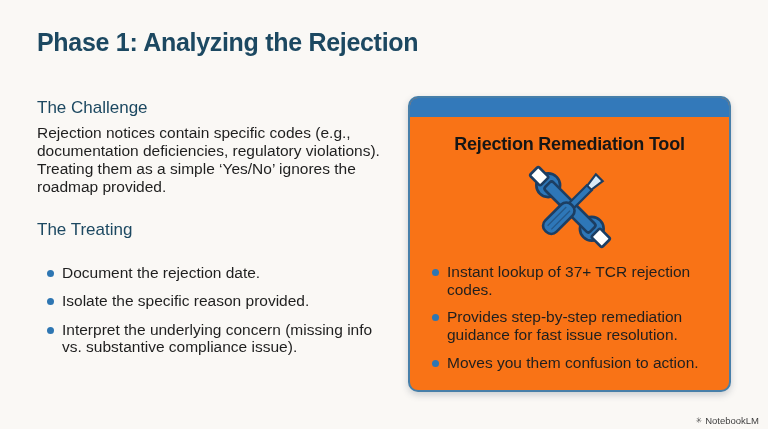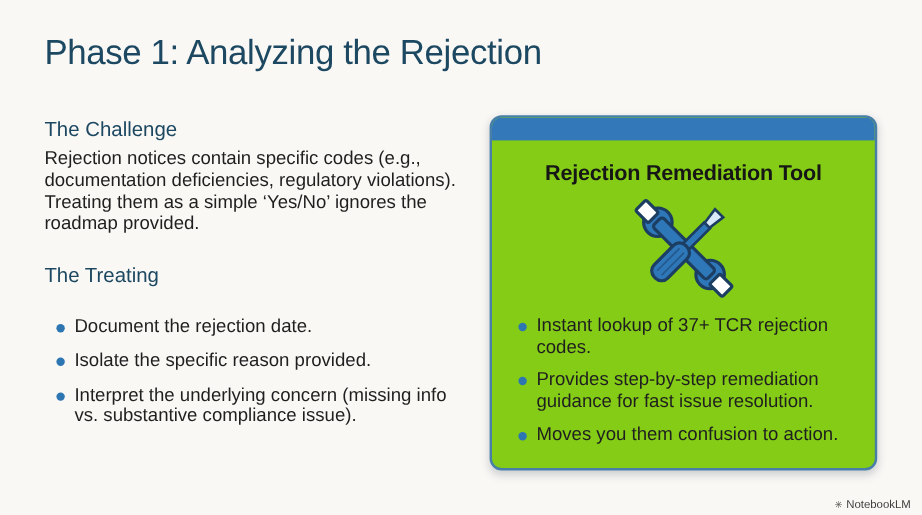--- a/index.html
+++ b/index.html
@@ -16,21 +16,21 @@
     font-family:"Liberation Sans", sans-serif;
     background:var(--bg);
     position:relative;
     overflow:hidden;
     color:var(--body-text);
   }
   .slide{position:absolute;inset:0;}
 
   .slide-title{
     position:absolute;left:37px;top:28px;
-    font-size:29px;font-weight:normal;letter-spacing:-0.3px;
+    font-size:25px;font-weight:bold;letter-spacing:-0.3px;
     color:var(--heading);
   }
 
   .left-col{position:absolute;left:37px;top:98px;width:356px;}
   .section-heading{
     font-size:17px;font-weight:normal;color:var(--heading);
     margin-bottom:6px;
   }
   .challenge-body{
     font-size:15.5px;line-height:1.17;color:var(--body-text);
@@ -46,21 +46,21 @@
   }
   ul.bullets li::before{
     content:"";
     position:absolute;left:10px;top:6px;
     width:7px;height:7px;border-radius:50%;
     background:var(--accent);
   }
 
   .tool-card{
     position:absolute;left:408px;top:96px;width:323px;height:296px;
-    background:#84cc16;
+    background:#f97316;
     border:2px solid var(--card-border);
     border-radius:10px;
     box-shadow:0 3px 7px rgba(40,60,80,0.22);
     overflow:hidden;
   }
   .card-header-bar{
     height:19px;width:100%;
     background:var(--card-header);
   }
   .card-title{

